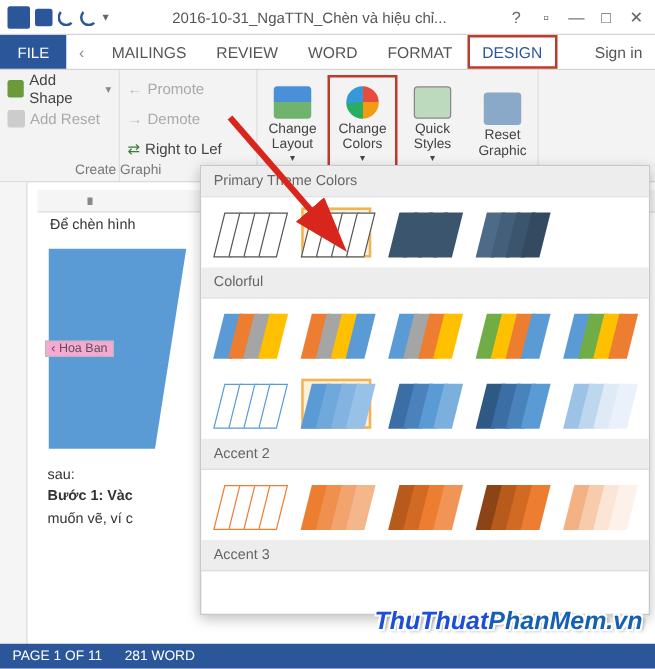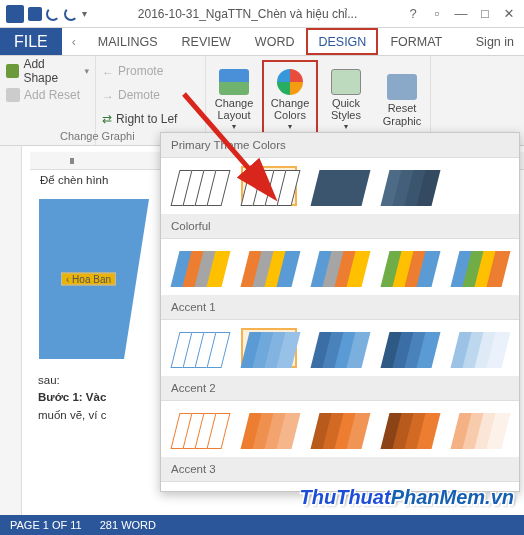--- a/index.html
+++ b/index.html
@@ -10,21 +10,21 @@
   .qat { display: flex; align-items: center; gap: 4px; padding: 0 6px; }
   .qat .ic { width: 18px; height: 18px; background: #2b579a; border-radius: 2px; }
   .qat .save { width: 14px; height:14px; background:#2b579a; border-radius:2px; position:relative;}
   .qat .undo, .qat .redo { width:14px; height:14px; border:2px solid #2b579a; border-radius:50%; border-top-color:transparent; border-right-color:transparent;}
   .title-txt { flex:1; text-align:center; white-space:nowrap; overflow:hidden; text-overflow:ellipsis; color:#555;}
   .win-controls { display:flex; gap:2px; padding-right:4px;}
   .win-controls span { width:22px; text-align:center; color:#666; font-size:13px;}
 
   
   .tabs-row { height: 28px; display:flex; align-items:stretch; border-bottom:1px solid #d4d4d4; font-size:12.5px;}
-  .file-tab { background:#2b579a; color:#fff; padding:0 14px; display:flex; align-items:center; font-size:16px;}
+  .file-tab { background:#2b579a; color:#fff; padding:0 14px; display:flex; align-items:center; font-size:12px;}
   .tab-nav { width:24px; display:flex; align-items:center; justify-content:center; color:#888;}
   .tab { padding:0 10px; display:flex; align-items:center; color:#555; cursor:pointer; border:2px solid transparent;}
   .tab.active { border:2px solid #c0392b; color:#2b579a;}
   .signin { margin-left:auto; padding:0 10px; display:flex; align-items:center; color:#555;}
 
   
   .ribbon { height: 90px; background:#f3f3f3; border-bottom:1px solid #d4d4d4; display:flex; }
   .ribbon-group { padding:4px 6px; border-right:1px solid #e0e0e0; display:flex; flex-direction:column; gap:2px; font-size:12px; color:#444;}
   .ribbon-group.buttons { flex-direction:row; gap:0; padding:4px 0;}
   .rb-row { display:flex; align-items:center; gap:4px; height:22px;}
@@ -43,21 +43,21 @@
   
   .doc-area { position:absolute; top:146px; left:0; right:0; bottom:20px; background:#fff; display:flex;}
   .ruler-v { width:22px; background:#f5f5f5; border-right:1px solid #ddd;}
   .doc-main { flex:1; position:relative; padding:6px 0 0 8px;}
   .ruler-h { height:18px; background:#f5f5f5; border-bottom:1px solid #ddd; margin-bottom:4px; position:relative;}
   .ruler-h::before { content:""; position:absolute; top:6px; left:40px; width:4px; height:6px; background:#888;}
   .create-label { position:absolute; left:28px; top:0; font-size:11px; color:#666;}
   .page-text { font-size:11.5px; color:#333; margin-left:10px;}
   .trapezoid { width:120px; height:170px; margin:8px 0 8px 4px; position:relative;}
   .trapezoid svg { width:100%; height:100%;}
-  .trap-label { position:absolute; left:2px; top:50%; transform:translateY(-50%); background:#eab308; border:1px solid #bbb; font-size:10px; padding:0 4px; color:#555;margin-left:25px;}
+  .trap-label { position:absolute; left:2px; top:50%; transform:translateY(-50%); background:#f9a8d4; border:1px solid #bbb; font-size:10px; padding:0 4px; color:#555;}
   .below-text { font-size:11.5px; color:#333; margin-left:8px; line-height:1.5;}
 
   
   .gallery { position:absolute; left:160px; top:132px; width:360px; height:360px; background:#fff; border:1px solid #c8c8c8; box-shadow:0 3px 10px rgba(0,0,0,0.25); overflow:hidden;}
   .gal-section-h { background:#ededed; color:#666; font-size:11.5px; padding:6px 10px; border-bottom:1px solid #ddd;}
   .gal-row { display:flex; gap:14px; padding:8px 10px; background:#fff;}
   .swatch { width:56px; height:40px; display:flex; gap:-8px; cursor:pointer; border:2px solid transparent; padding:2px;}
   .swatch.sel { border:2px solid #f4b350; background:#fdf0d9;}
   .swatch .chev { width:15px; height:36px; transform:skewX(-14deg); margin-right:-3px;}
   .swatch.outline .chev { background:#fff; border:1.5px solid #555;}
@@ -93,22 +93,22 @@
     <span>✕</span>
   </div>
 </div>
 
 <div class="tabs-row">
   <div class="file-tab">FILE</div>
   <div class="tab-nav">‹</div>
   <div class="tab">MAILINGS</div>
   <div class="tab">REVIEW</div>
   <div class="tab">WORD</div>
+  <div class="tab">FORMAT</div>
   <div class="tab active">DESIGN</div>
-  <div class="tab">FORMAT</div>
   <div class="signin">Sign in</div>
 </div>
 
 <div class="ribbon">
   <div class="ribbon-group" style="width:96px;">
     <div class="rb-row">
         <span class="mini-ic"></span>
         <span>Add Shape</span>
         <span style="font-size:9px;color:#888;">▾</span>
       </div>
@@ -146,21 +146,21 @@
       <div class="bic quick"></div>
       <span>Quick Styles</span>
         <span style="font-size:8px;">▾</span>
     </div>
     <div class="big-btn">
       <div class="bic reset"></div>
       <span>Reset Graphic</span>
     </div>
   </div>
 </div>
-<div class="create-label" style="position:absolute;top:130px;left:60px;font-size:11px;color:#777;">Change Graphi</div>
+<div class="create-label" style="position:absolute;top:130px;left:60px;font-size:11px;color:#777;">Create Graphi</div>
 
 <div class="doc-area">
   <div class="ruler-v"></div>
   <div class="doc-main">
     <div class="ruler-h"></div>
     <div class="page-text">Để chèn hình</div>
     <div class="trapezoid">
       <svg viewBox="0 0 120 170">
           <polygon points="5,5 115,5 90,165 5,165" fill="#5b9bd5"></polygon>
         </svg>
@@ -226,21 +226,20 @@
         <div class="chev" style="background: rgb(237, 125, 49);"></div>
         <div class="chev" style="background: rgb(91, 155, 213);"></div>
       </div>
       <div class="swatch">
         <div class="chev" style="background: rgb(91, 155, 213);"></div>
         <div class="chev" style="background: rgb(112, 173, 71);"></div>
         <div class="chev" style="background: rgb(255, 192, 0);"></div>
         <div class="chev" style="background: rgb(237, 125, 49);"></div>
       </div>
     </div>
-    <div class="gal-section-h">Accent 1</div>
     <div class="gal-row">
       <div class="swatch outline">
         <div class="chev" style="border-color: rgb(91, 155, 213);"></div>
         <div class="chev" style="border-color: rgb(91, 155, 213);"></div>
         <div class="chev" style="border-color: rgb(91, 155, 213);"></div>
         <div class="chev" style="border-color: rgb(91, 155, 213);"></div>
       </div>
       <div class="swatch sel">
         <div class="chev" style="background: rgb(91, 155, 213);"></div>
         <div class="chev" style="background: rgb(111, 168, 219);"></div>

